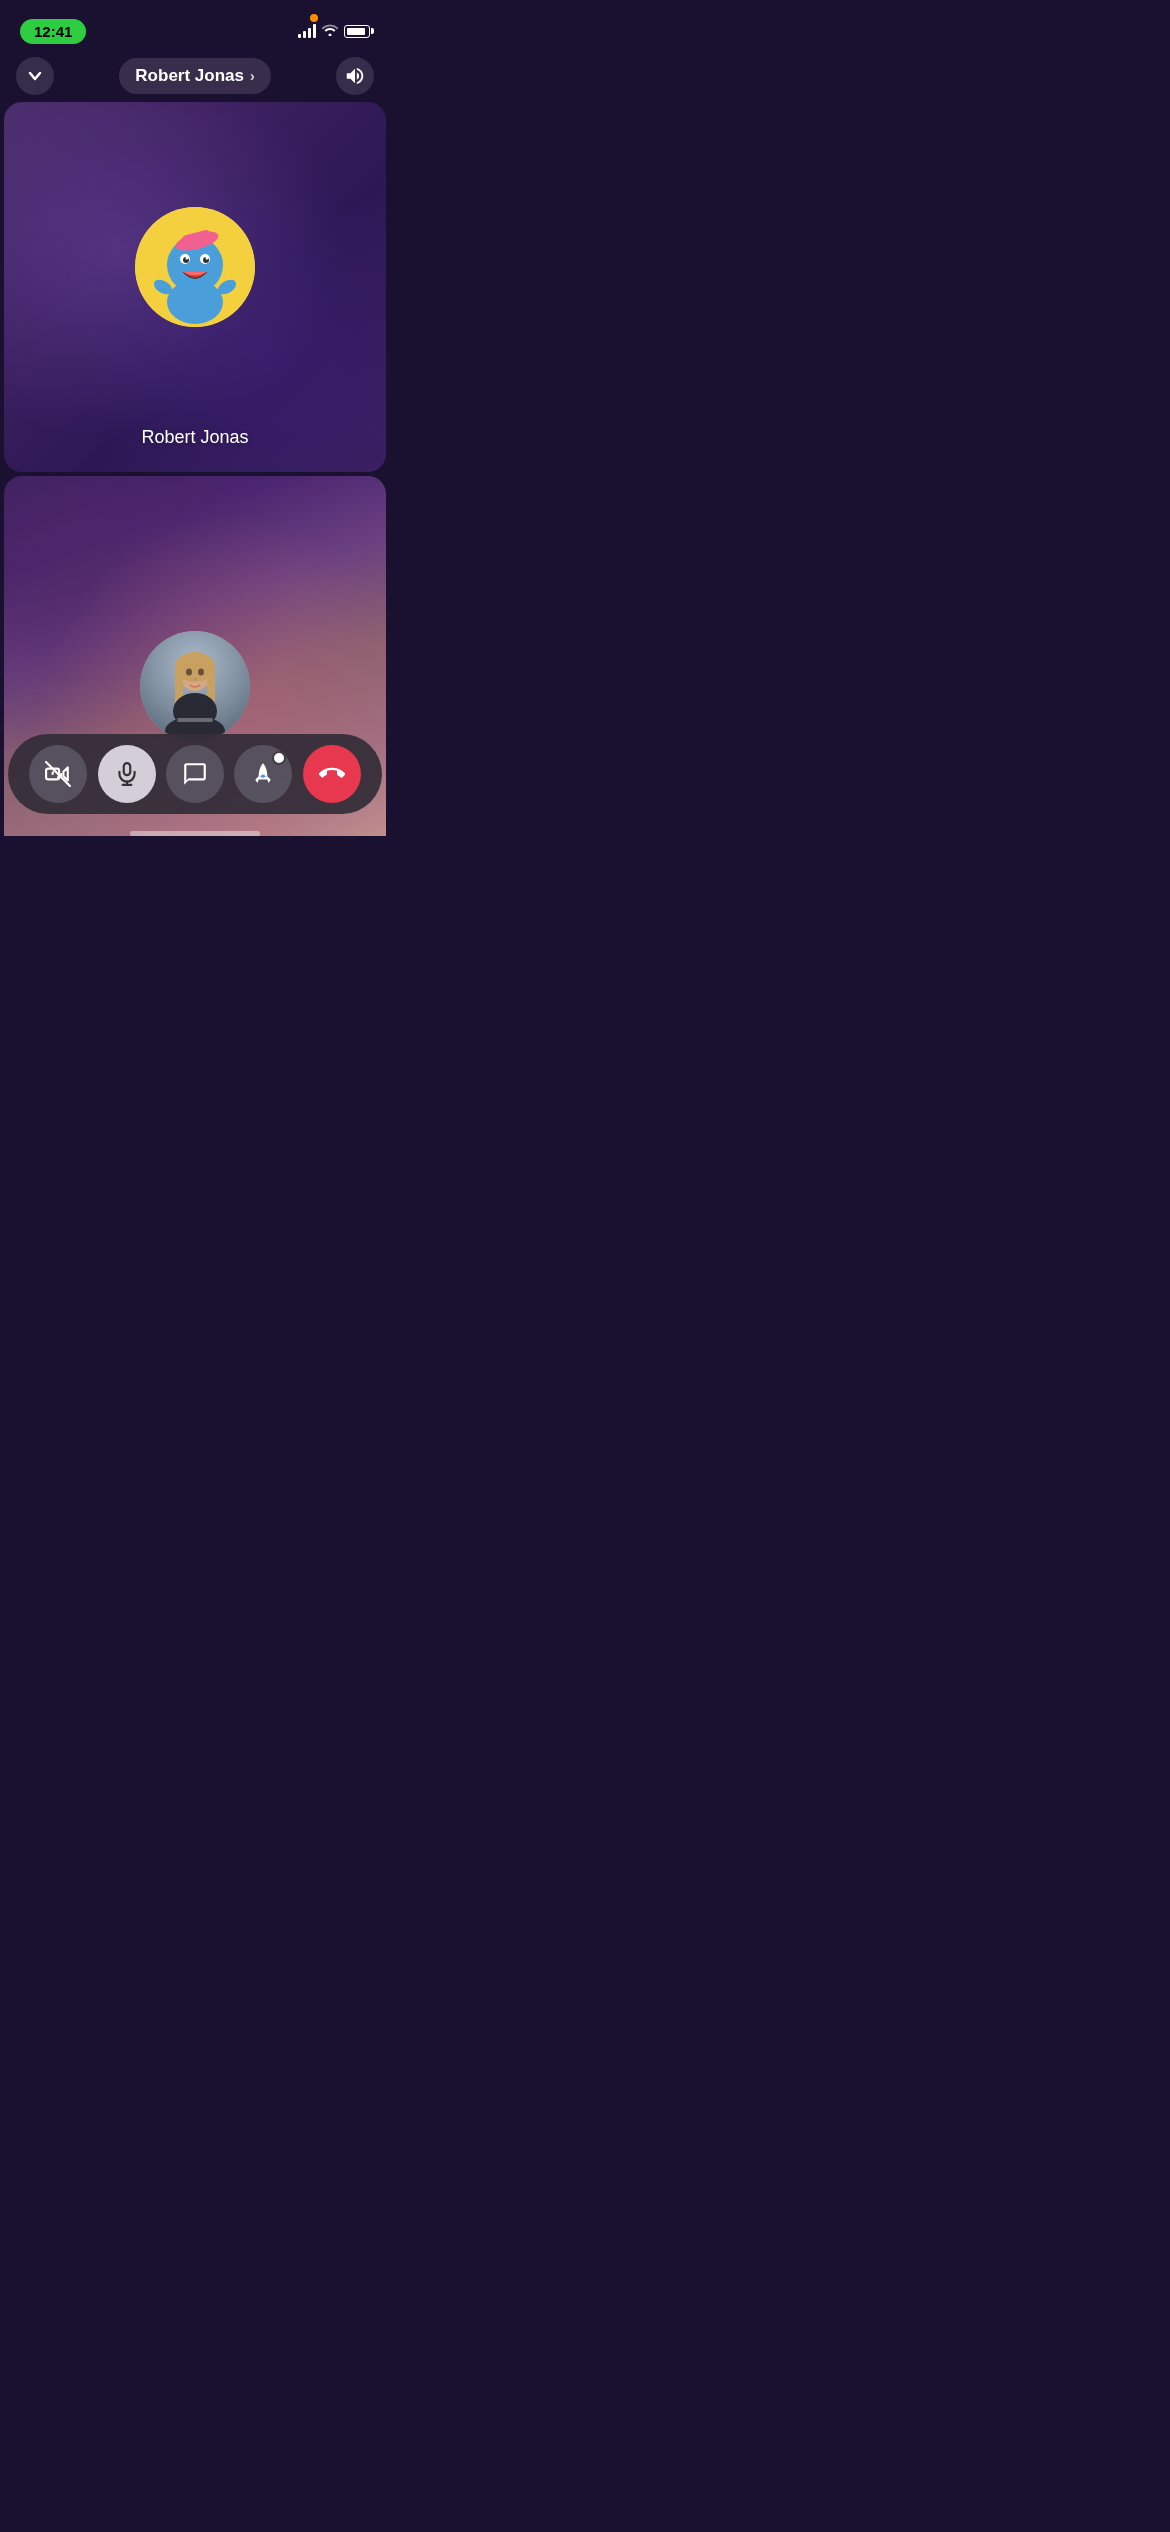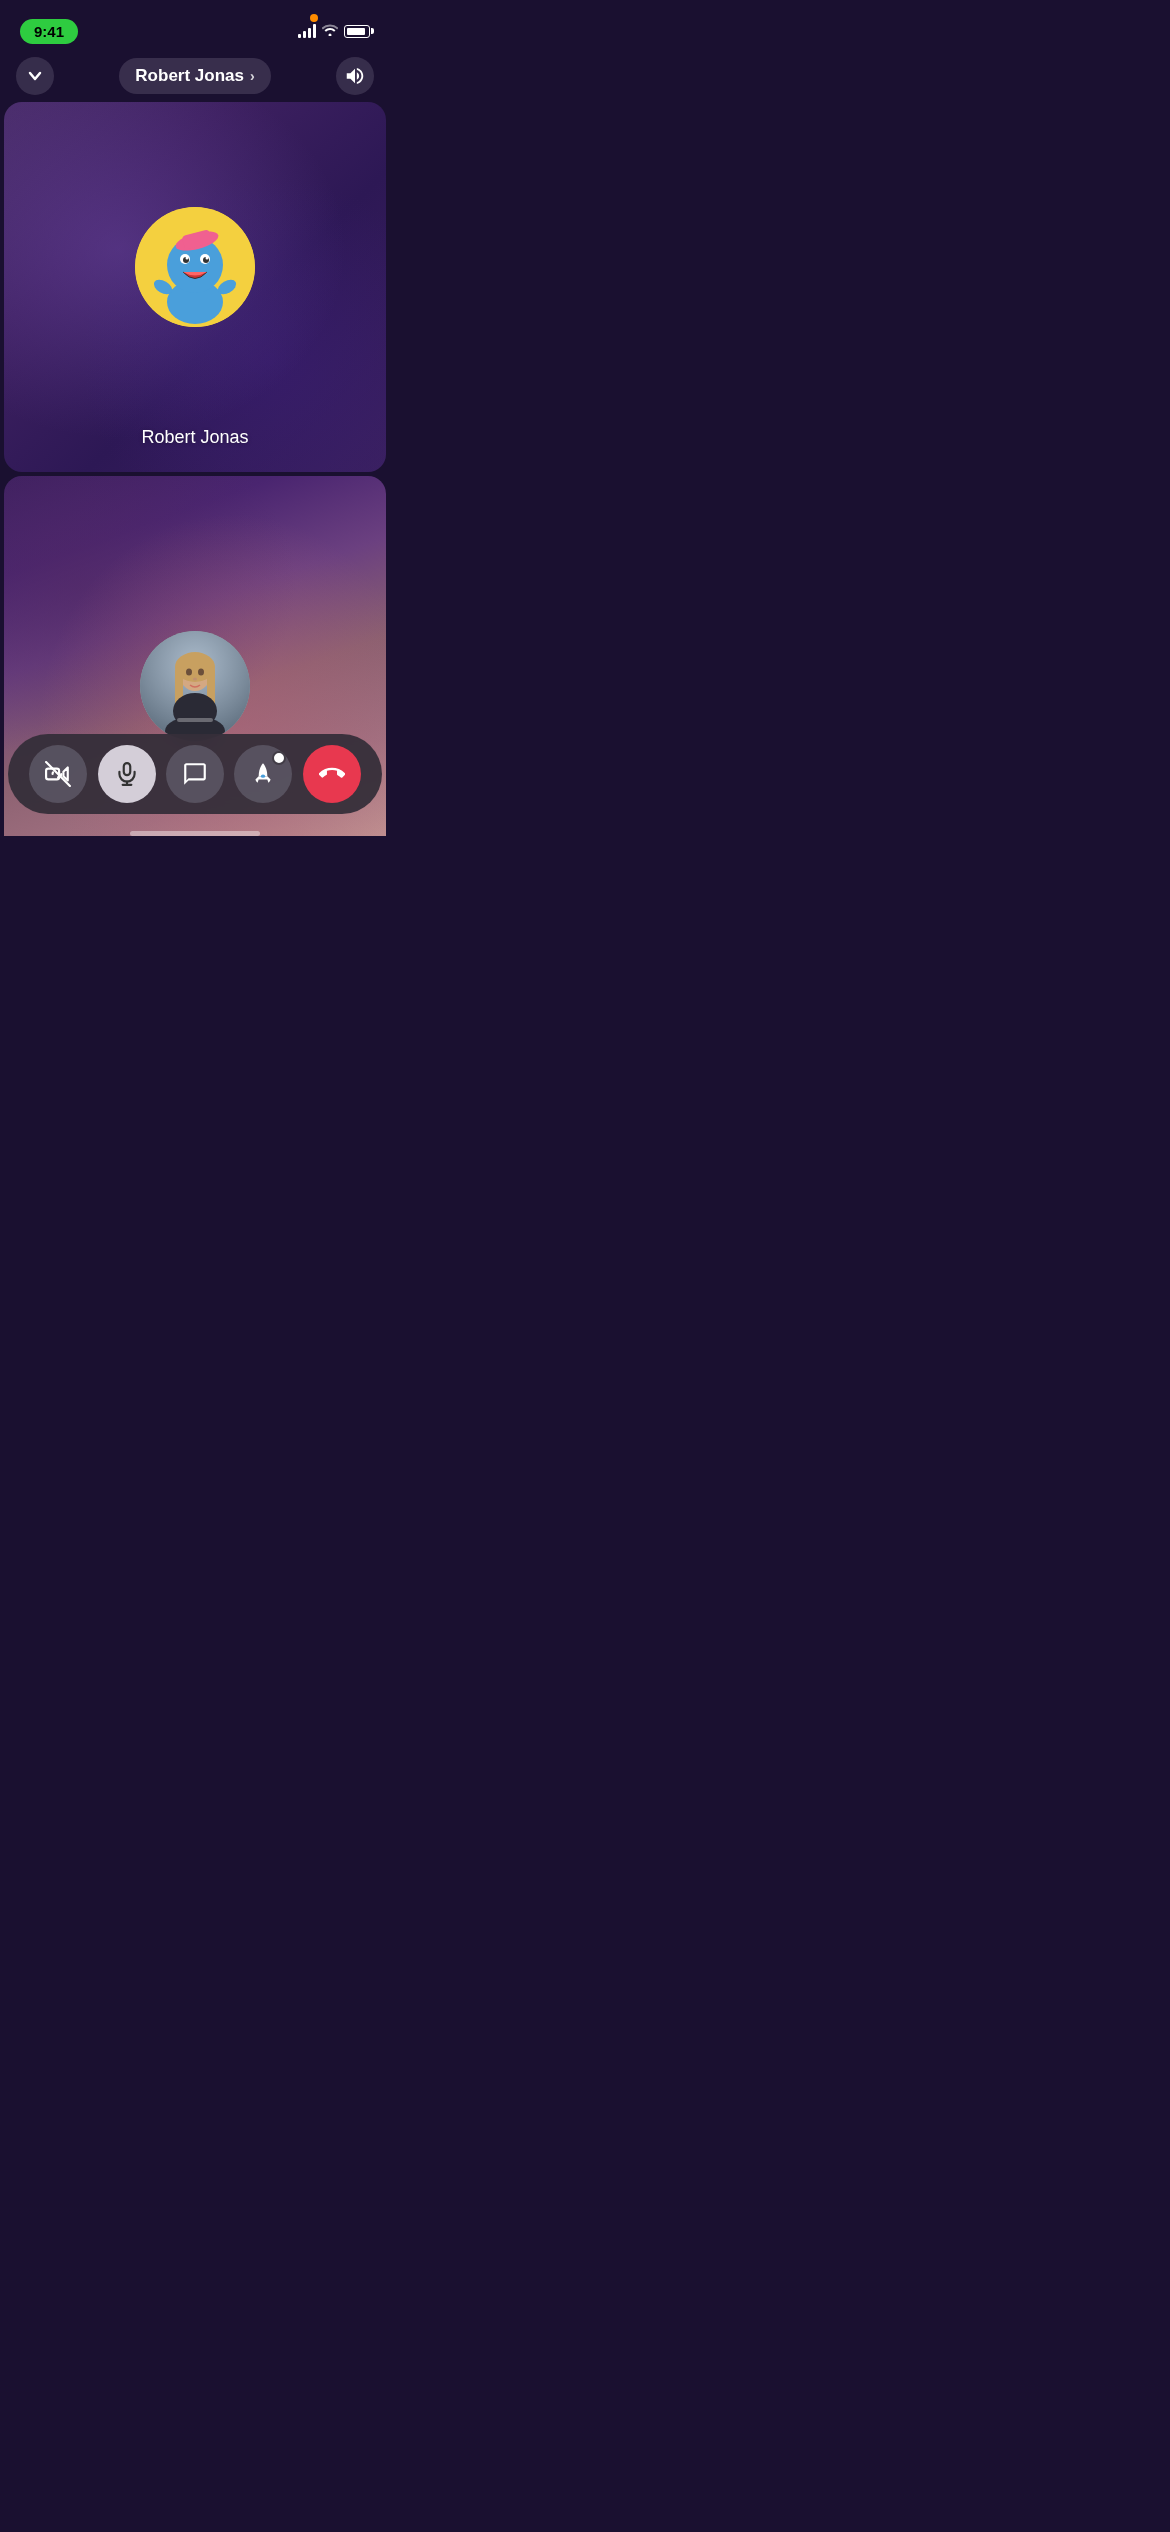--- a/index.html
+++ b/index.html
@@ -357,21 +357,21 @@
       width: 8px;
       height: 8px;
       background: #ff8c00;
       border-radius: 50%;
     }
   </style>
 </head>
 <body>
 
 <div class="status-bar">
-  <div class="time-pill">9:41</div>
+  <div class="time-pill">12:41</div>
   <div class="status-icons">
     <div class="signal-bars">
       <span></span>
         <span></span>
         <span></span>
         <span></span>
     </div>
     <div class="wifi-icon">
       <svg width="16" height="13" viewBox="0 0 16 13" fill="white">
         <path d="M8 10.5a1.5 1.5 0 1 1 0 3 1.5 1.5 0 0 1 0-3z"></path>

